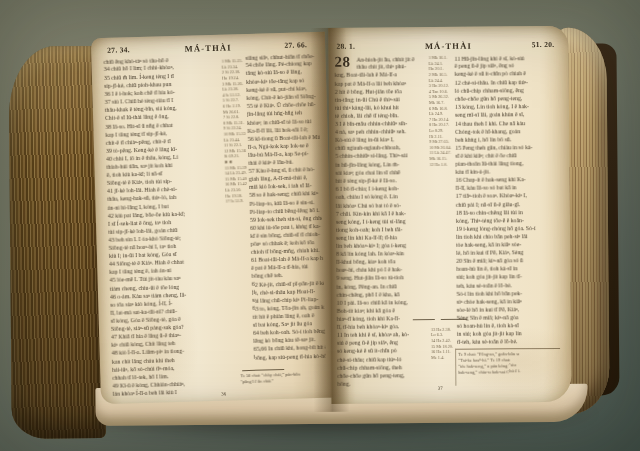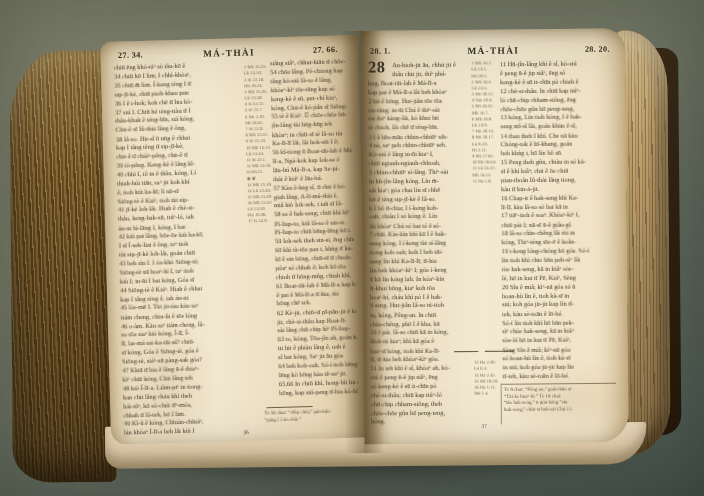--- a/index.html
+++ b/index.html
@@ -203,21 +203,21 @@
         </div>
       <div class="pagenum" style="left:120px;top:356px">36</div>
       <div class="stain s1"></div>
       <div class="stain s2"></div>
     </div>
 
     <div class="page page-right">
       <div class="pg-header" style="top:14px">
         <span class="h-left" style="left:8px">28. 1.</span>
         <span class="h-center">MÁ-THÀI</span>
-        <span class="h-right" style="right:14px">28. 20.</span>
+        <span class="h-right" style="right:14px">51. 20.</span>
       </div>
       <div class="dropcap" style="left:6px;top:26px">28</div>
       <div class="col dcap" style="left:6px;top:28px;width:186px">
           <div class="tl" style="padding-left: 44px;">An-hioh-jit āu, chhit jit ê</div>
           <div class="tl" style="padding-left: 44px;">thâu chit jit, thíⁿ phú-</div>
           <div class="tl">kng, Boat-tāi-lah ê Má-lī-a</div>
           <div class="tl">kap pat ê Má-lī-a lâi beh khòaⁿ</div>
           <div class="tl">2 hit ê bōng. Hut-jiân tōe tōa</div>
           <div class="tl">tín-tāng; in-ūi Chú ê thiⁿ-sài</div>
           <div class="tl">tùi thiⁿ kàng-lâi, kò khui hit</div>

